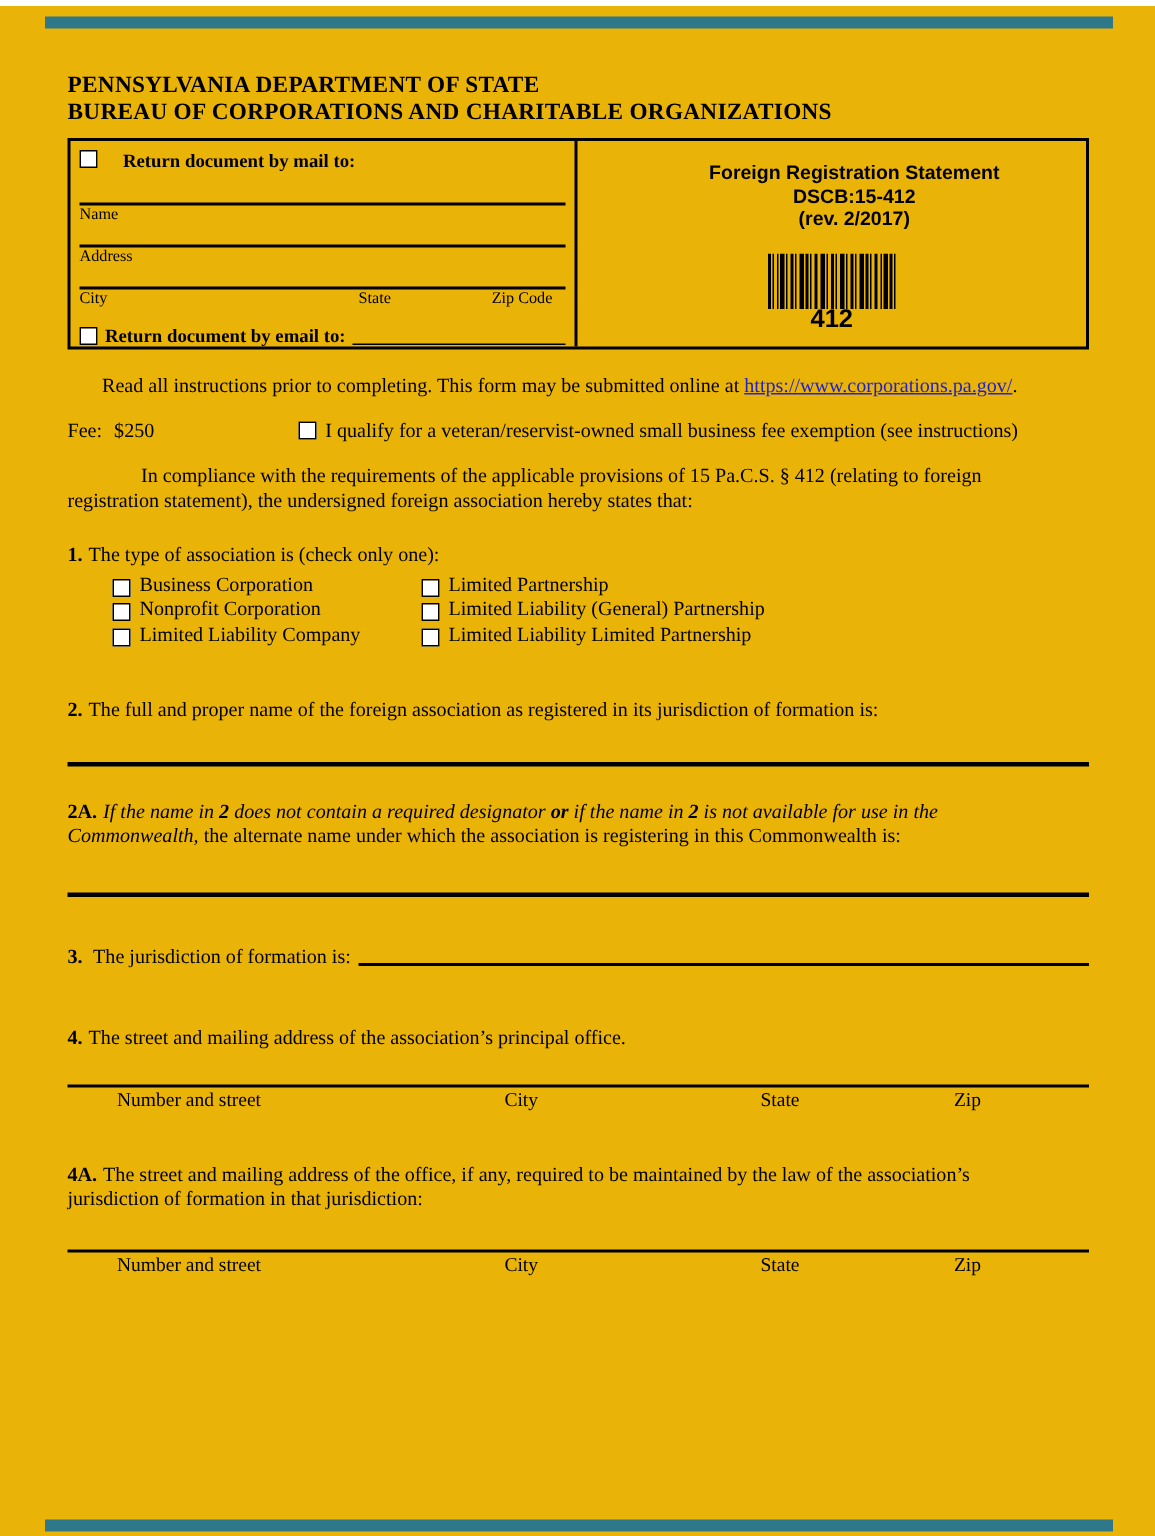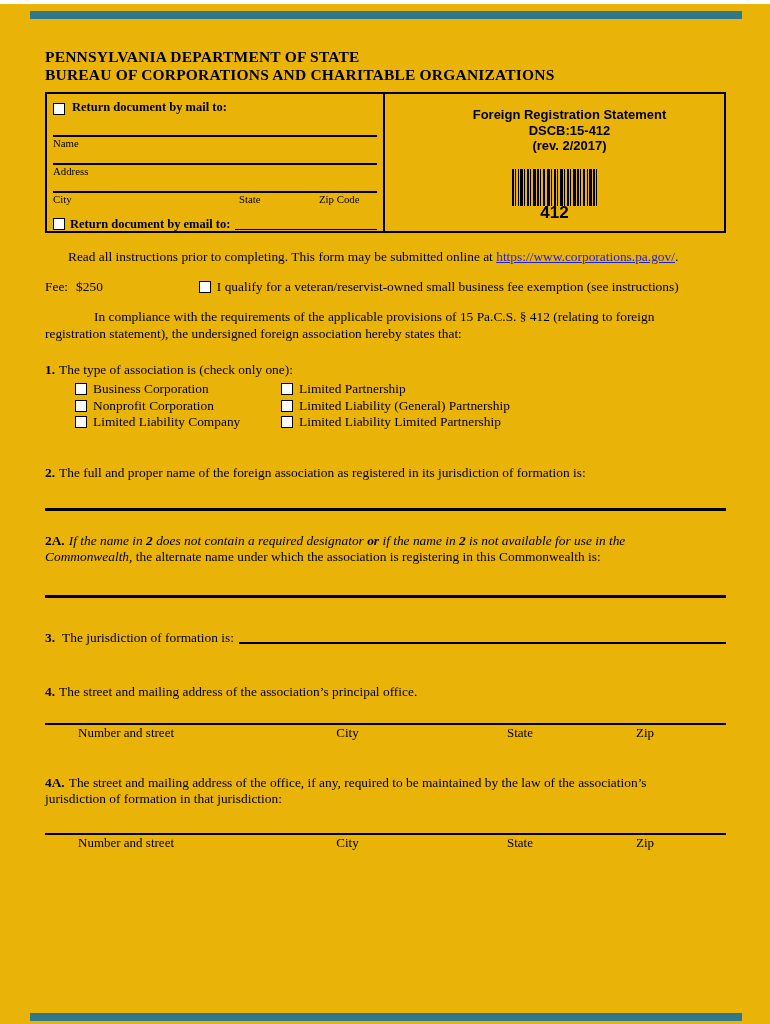--- a/index.html
+++ b/index.html
@@ -8,43 +8,43 @@
   .accent-bar{position:absolute;left:30px;width:712px;height:8px;}
   .accent-top{top:7px;}
   .accent-bottom{top:1009px;}
   .content{margin:0 45px;width:681px;}
   .hdr{margin-top:44px;font-weight:bold;font-size:15.5px;line-height:18px;letter-spacing:.2px;}
   .retbox{display:flex;margin-top:8px;border:2px solid #000;height:137px;}
   .box-left{width:338px;border-right:2px solid #000;padding:6px 6px 0 6px;box-sizing:border-box;}
   .box-right{flex:1;text-align:center;font-family:"Liberation Sans",sans-serif;}
   .cb{display:inline-block;width:10px;height:10px;border:1.5px solid #000;background:#fff;
       vertical-align:-1px;flex:none;}
-  .mailrow{display:flex;align-items:flex-end;gap:7px;font-weight:bold;font-size:12.5px;}
+  .mailrow{display:flex;align-items:flex-start;gap:17px;font-weight:bold;font-size:12.5px;}
   .field-line{border-top:2px solid #000;height:0;}
   .flabel{font-size:10.8px;line-height:13px;}
   .csz{display:flex;font-size:10.8px;line-height:13px;}
-  .csz .c1{width:186px;} .csz .c2{width:80px;} .csz .c3{flex:1;}
+  .csz .c1{width:186px;} .csz .c2{width:80px;} .csz .c3{flex:1;text-align:center;}
   .emailrow{display:flex;align-items:flex-end;gap:5px;font-weight:bold;font-size:12.5px;margin-top:11px;}
   .emailrow .cb{margin-bottom:2px;}
   .fill{flex:1;border-bottom:1.5px solid #000;margin-bottom:2px;}
   .ft{margin-top:13px;font-size:13px;line-height:15.5px;font-weight:600;padding-left:30px;}
   .barcode{margin:15px auto 0 auto;display:block;}
   .bcnum{font-size:17px;line-height:13px;font-weight:600;}
   .instr{margin-top:16px;margin-left:23px;}
   .link{color:#2222cc;}
   .feerow{display:flex;align-items:center;margin-top:14px;}
   .feerow .amt{margin-left:8px;}
   .feerow .cb{margin-left:96px;margin-right:6px;}
   .para{margin-top:14px;line-height:16.5px;}
   .indent1{text-indent:49px;}
   .item{margin-top:33px;line-height:17px;}
   .num{font-weight:bold;margin-right:4px;}
   .optgrid{display:flex;margin-top:3px;margin-left:30px;}
   .optcol1{width:206px;} .optcol2{width:270px;} .optcol3{flex:1;}
-  .opt{display:flex;align-items:center;gap:6px;height:16.5px;}
+  .opt{display:flex;align-items:flex-end;gap:6px;height:16.5px;}
   .secline{border-top:3px solid #000;height:0;}
   .l2{margin-top:27px;} .l2a{margin-top:30px;}
   .i2a{margin-top:22px;line-height:16px;}
   .it{font-style:italic;} .bit{font-style:italic;font-weight:bold;}
   .i3{margin-top:31px;display:flex;align-items:flex-end;line-height:17px;}
   .i3 .num{margin-right:7px;}
   .i4{margin-top:37px;line-height:17px;}
   .addrline{border-top:2px solid #000;height:0;margin-top:23px;}
   .addrlabels{display:flex;font-size:13px;line-height:12px;margin-top:2px;}
   .addrlabels .a1{width:220px;box-sizing:border-box;padding-left:33px;}

